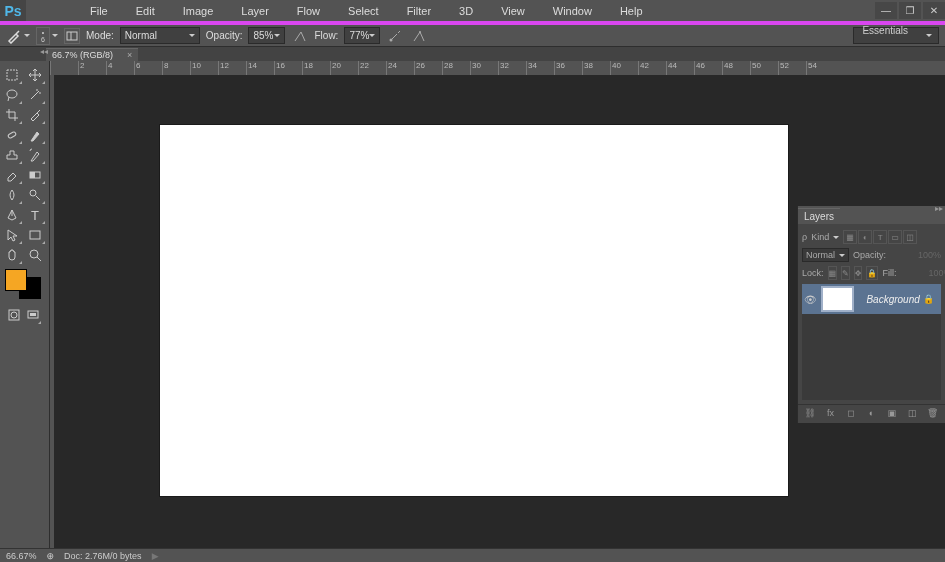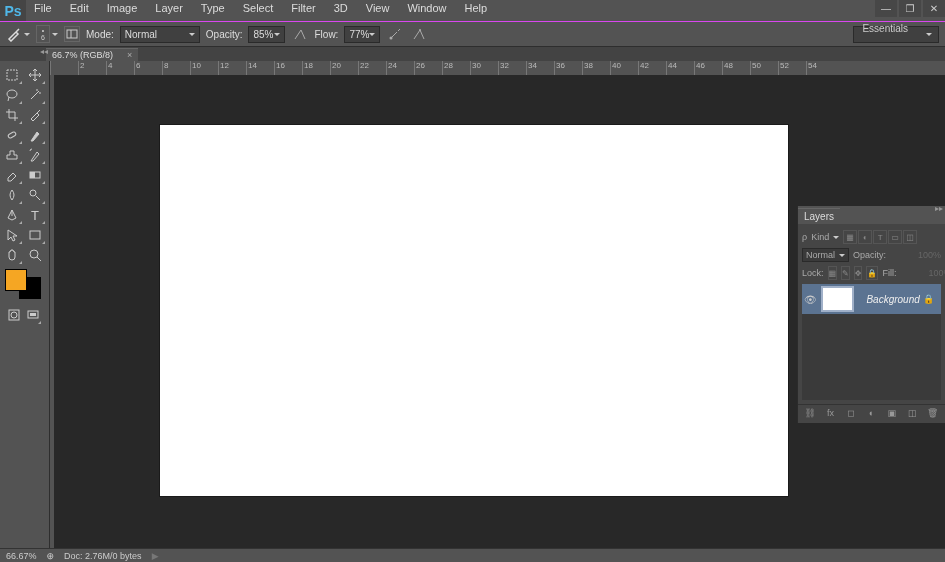--- a/index.html
+++ b/index.html
@@ -1,27 +1,27 @@
 <!DOCTYPE html>
 <html><head>
 <meta charset="utf-8">
 <style>
 * { margin:0; padding:0; box-sizing:border-box; font-family:"Segoe UI",Tahoma,sans-serif; user-select:none; }
 body { width:945px; height:562px; background:#535353; overflow:hidden; position:relative; color:#ccc; }
 
 
-.menubar { height:21px; background:#535353; display:flex; font-size:11px; }
+.menubar { height:21px; background:#535353; display:flex; align-items:center; font-size:11px; }
 .ps-logo { width:26px; height:21px; display:flex; align-items:center; justify-content:center; color:#4fb7e8; font-weight:bold; font-size:14px; background:#454545; }
-.menu-items { display:flex; gap:2px; padding-left:0; }
+.menu-items { display:flex; gap:12px; padding-left:12px;margin-left:44px; }
 .menu-item { padding:2px 8px; color:#ddd; cursor:default; }
 .win-controls { margin-left:auto; display:flex; }
 .win-btn { width:22px; height:17px; background:#474747; display:flex; align-items:center; justify-content:center; margin-left:2px; color:#ccc; font-size:10px; }
 
 
-.options { height:26px; background:#535353; border-top:1px solid #d946ef; border-bottom:1px solid #2e2e2e; display:flex; align-items:center; padding:0 6px; gap:6px; font-size:10px; }
+.options { height:26px; background:#535353; border-top:4px solid #d946ef; border-bottom:1px solid #2e2e2e; display:flex; align-items:center; padding:0 6px; gap:6px; font-size:10px; }
 .tool-preset { display:flex; align-items:center; gap:2px; }
 .brush-icon-svg { stroke:#ddd; stroke-width:1.5; fill:none; }
 .dd-tiny { display:inline-block; width:0; height:0; border-left:3px solid transparent; border-right:3px solid transparent; border-top:3px solid #ccc; vertical-align:middle; }
 .opt-group { display:flex; align-items:center; gap:2px; }
 .brush-preview { width:14px; height:18px; border:1px solid #666; color:#ccc; font-size:7px; text-align:center; display:flex; flex-direction:column; justify-content:center; }
 .swap-panels { width:16px; height:16px; border:1px solid #666; display:flex; align-items:center; justify-content:center; font-size:9px; }
 .label { color:#ddd; }
 .select-box { background:#404040; border:1px solid #2a2a2a; color:#ddd; height:17px; padding:0 4px; display:flex; align-items:center; min-width:80px; justify-content:space-between; font-size:10px; }
 .select-box.narrow { min-width:32px; }
 .icon-btn { width:18px; height:18px; display:flex; align-items:center; justify-content:center; }
@@ -84,21 +84,21 @@
 </head>
 <body>
 
 <div class="menubar">
   <div class="ps-logo">Ps</div>
   <div class="menu-items">
     <div class="menu-item">File</div>
     <div class="menu-item">Edit</div>
     <div class="menu-item">Image</div>
     <div class="menu-item">Layer</div>
-    <div class="menu-item">Type</div>
+    <div class="menu-item">Flow</div>
     <div class="menu-item">Select</div>
     <div class="menu-item">Filter</div>
     <div class="menu-item">3D</div>
     <div class="menu-item">View</div>
     <div class="menu-item">Window</div>
     <div class="menu-item">Help</div>
   </div>
   <div class="win-controls">
     <div class="win-btn">—</div>
     <div class="win-btn">❐</div>

